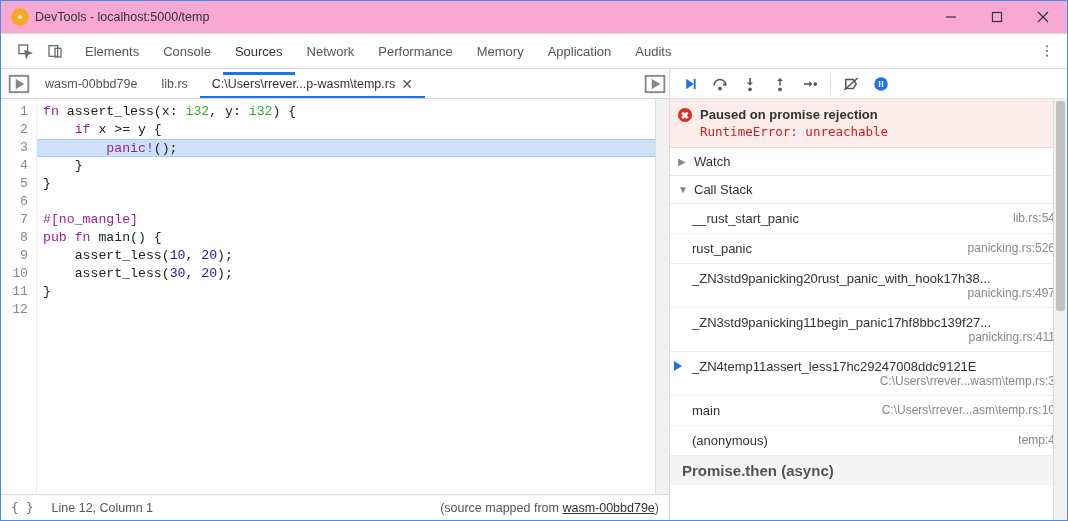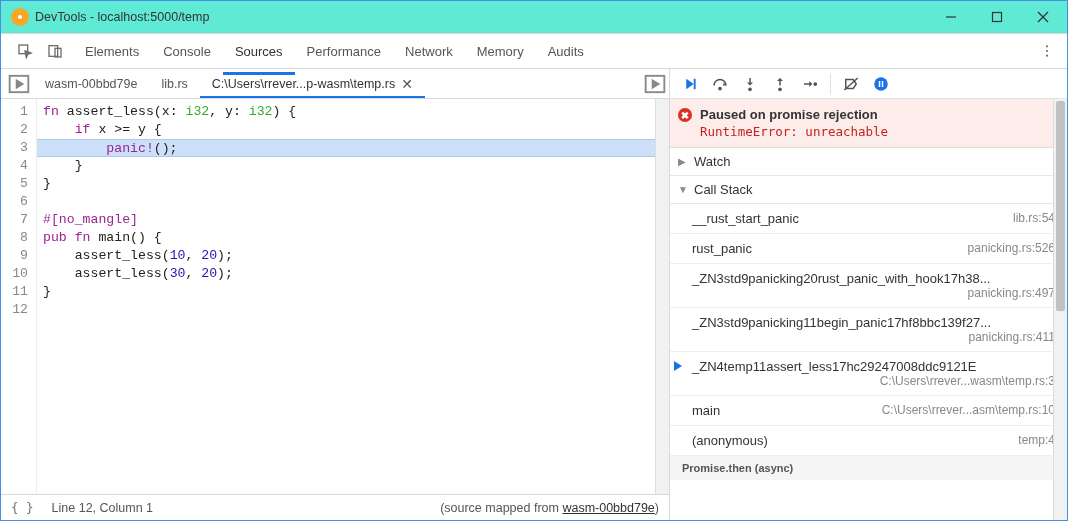--- a/index.html
+++ b/index.html
@@ -1,17 +1,17 @@
 <!DOCTYPE html>
 <html><head>
 <meta charset="utf-8">
 <style>
   * { box-sizing: border-box; margin: 0; padding: 0; }
   body { font-family: "Segoe UI", Arial, sans-serif; width: 1068px; height: 521px; border: 1px solid #478de4; background: #fff; overflow: hidden; display: flex; flex-direction: column; }
-  .titlebar { height: 32px; display: flex; align-items: center; padding: 0 1px 0 4px; background: #5eead4;  color:#333;}
+  .titlebar { height: 32px; display: flex; align-items: center; padding: 0 1px 0 4px; background: #f9a8d4;  color:#333;}
   .title-icon { width: 18px; height: 18px; border-radius: 50%; background: #f9a825; margin: 0 6px; display:flex;align-items:center;justify-content:center;}
   .title-icon svg { width:12px; height:12px;}
   .title-text { font-size: 12.5px; flex: 0 1 auto; }
   .title-spacer { flex: 1; }
   .winbtn { width: 46px; height: 32px; display:flex;align-items:center;justify-content:center; color:#333;}
   .winbtn svg { width:12px; height:12px; stroke:#333; stroke-width:1.2; fill:none;}
   .tabs { height: 36px; border-top:1px solid #d9d9d9; border-bottom:1px solid #d9d9d9; display:flex; align-items:center; padding: 0 6px; }
   .dock-ctl { display:flex; gap:2px; padding:0 4px;}
   .iconbtn { width:28px; height:28px; display:flex; align-items:center; justify-content:center; color:#6e6e6e;}
   .iconbtn svg { width:16px; height:16px;}
@@ -55,21 +55,21 @@
   .paused-msg { font-family:Menlo,Consolas,monospace; color:#c5221f; font-size:12.5px; margin-top:2px;}
   .section-head { display:flex; align-items:center; padding:6px 8px; border-bottom:1px solid #e8e8e8; font-size:13px; color:#333; cursor:pointer;}
   .section-head .tri { width:12px; color:#888; font-size:10px; margin-right:4px;}
   .callstack { flex:1; overflow:auto;}
   .frame { padding:7px 12px 7px 22px; border-bottom:1px solid #eee; display:flex; align-items:flex-start; font-size:13px; position:relative;}
   .frame .fn-name { color:#333; flex:1; word-break:break-all; padding-right:6px;}
   .frame .loc { color:#888; font-size:12px; text-align:right; min-width:95px;}
   .frame.two-line { flex-direction:column;}
   .frame.two-line .loc { align-self:flex-end;}
   .frame.active::before { content:""; position:absolute; left:4px; top:9px; width:0; height:0; border-top:5px solid transparent; border-bottom:5px solid transparent; border-left:8px solid #1a73e8;}
-  .async-sep { padding:6px 12px; font-size:11px; font-weight:600; color:#555; background:#f5f5f5; }
+  .async-sep { padding:6px 12px; font-size:15px; font-weight:600; color:#555; background:#f5f5f5; }
   .right-vscroll { position:absolute; right:0; top:30px; bottom:0; width:14px; background:#f1f1f1; border-left:1px solid #ddd;}
   .right-vscroll .thumb { position:absolute; left:2px; right:2px; top:2px; height:210px; background:#c1c1c1; border-radius:2px;}
   .resume svg path { fill:#1a73e8;}
   .pausebadge circle { fill:#1a73e8;} .pausebadge rect { fill:#fff;}
   a.srcmap { color:#333;}
 </style>
 </head>
 <body>
 
 <div class="titlebar">
@@ -111,23 +111,24 @@
         <svg viewBox="0 0 24 24" fill="none" stroke="#6e6e6e" stroke-width="2">
           <rect x="3" y="4" width="13" height="16"></rect>
           <rect x="12" y="8" width="9" height="13"></rect>
         </svg>
       </div>
   </div>
   <div id="main-tabs-container" style="display:flex;">
       <div class="tabitem">Elements</div>
       <div class="tabitem">Console</div>
       <div class="tabitem active">Sources</div>
+      <div class="tabitem">Network</div>
       <div class="tabitem">Performance</div>
-      <div class="tabitem">Network</div>
       <div class="tabitem">Memory</div>
+      <div class="tabitem">Application</div>
       <div class="tabitem">Audits</div>
     </div>
   <div class="iconbtn kebab">
       <svg viewBox="0 0 24 24" fill="#6e6e6e">
         <circle cx="12" cy="5" r="1.6"></circle>
         <circle cx="12" cy="12" r="1.6"></circle>
         <circle cx="12" cy="19" r="1.6"></circle>
       </svg>
     </div>
 </div>

